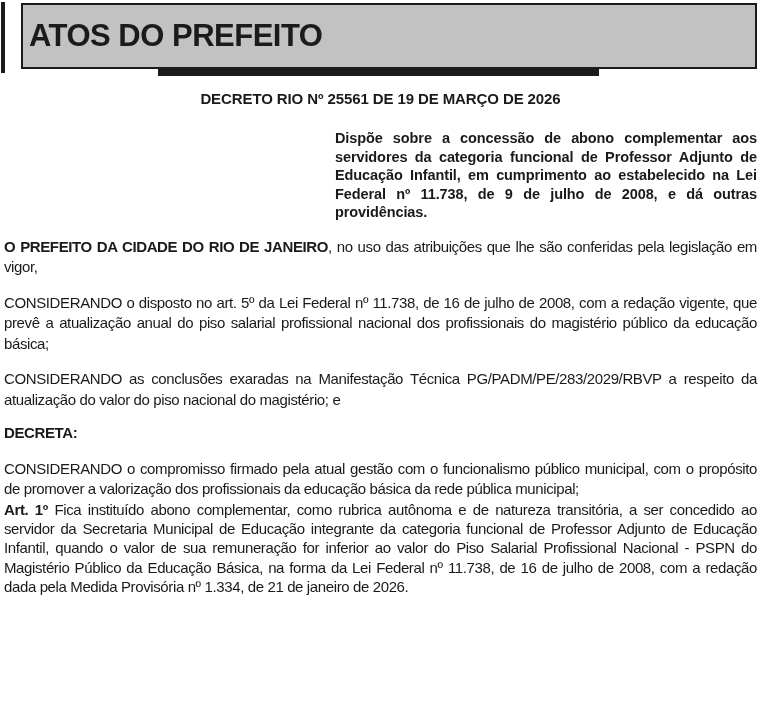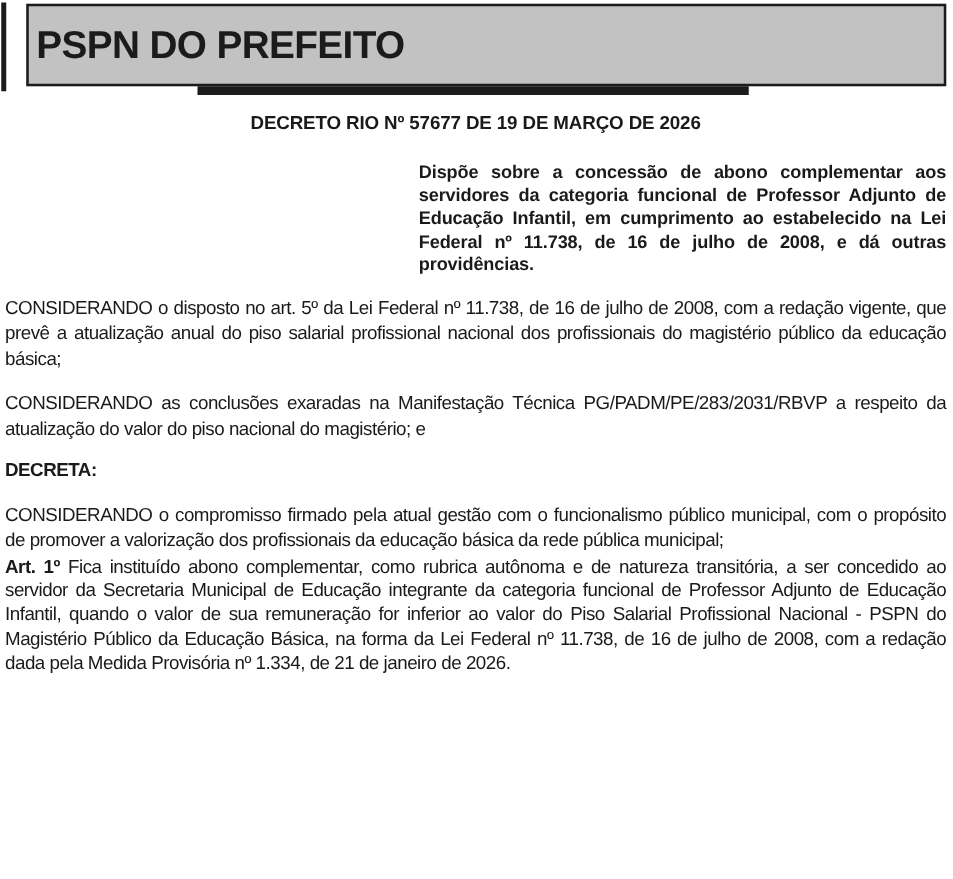--- a/index.html
+++ b/index.html
@@ -69,37 +69,40 @@
   .article { margin-top: 0; line-height: 19.2px; }
 </style>
 </head>
 <body>
 
 <div class="page">
 
   <div class="left-mark"></div>
 
   <div class="header-box">
-    <span class="header-title">PSPN DO PREFEITO</span>
+    <span class="header-title">ATOS DO PREFEITO</span>
   </div>
 
   <div class="shadow-bar"></div>
 
   <div class="content">
 
-    <h2 class="decree-title">DECRETO RIO Nº 57677 DE 19 DE MARÇO DE 2026</h2>
+    <h2 class="decree-title">DECRETO RIO Nº 25561 DE 19 DE MARÇO DE 2026</h2>
 
-    <p class="summary">Dispõe sobre a concessão de abono complementar aos servidores da categoria funcional de Professor Adjunto de Educação Infantil, em cumprimento ao estabelecido na Lei Federal nº 11.738, de 16 de julho de 2008, e dá outras providências.</p>
+    <p class="summary">Dispõe sobre a concessão de abono complementar aos servidores da categoria funcional de Professor Adjunto de Educação Infantil, em cumprimento ao estabelecido na Lei Federal nº 11.738, de 9 de julho de 2008, e dá outras providências.</p>
 
+    <p class="body-p">
+      <strong>O PREFEITO DA CIDADE DO RIO DE JANEIRO</strong><span>, no uso das atribuições que lhe são conferidas pela legislação em vigor,</span>
+    </p>
 
 
     <p class="body-p">CONSIDERANDO o disposto no art. 5º da Lei Federal nº 11.738, de 16 de julho de 2008, com a redação vigente, que prevê a atualização anual do piso salarial profissional nacional dos profissionais do magistério público da educação básica;</p>
 
 
-    <p class="body-p">CONSIDERANDO as conclusões exaradas na Manifestação Técnica PG/PADM/PE/283/2031/RBVP a respeito da atualização do valor do piso nacional do magistério; e</p>
+    <p class="body-p">CONSIDERANDO as conclusões exaradas na Manifestação Técnica PG/PADM/PE/283/2029/RBVP a respeito da atualização do valor do piso nacional do magistério; e</p>
 
     <p class="body-p decreta">DECRETA:</p>
 
     <p class="body-p">CONSIDERANDO o compromisso firmado pela atual gestão com o funcionalismo público municipal, com o pro­pósito de promover a valorização dos profissionais da educação básica da rede pública municipal;</p>
 
     <p class="body-p article">
       <strong>Art. 1º</strong><span> Fica instituído abono complementar, como rubrica autônoma e de natureza transitória, a ser concedido ao servidor da Secretaria Municipal de Educação integrante da categoria funcional de Professor Adjunto de Educação Infantil, quando o valor de sua remuneração for inferior ao valor do Piso Salarial Profissional Nacional - PSPN do Magistério Público da Educação Básica, na forma da Lei Federal nº 11.738, de 16 de julho de 2008, com a redação dada pela Medida Provisória nº 1.334, de 21 de janeiro de 2026.</span>
     </p>
 
   </div>

